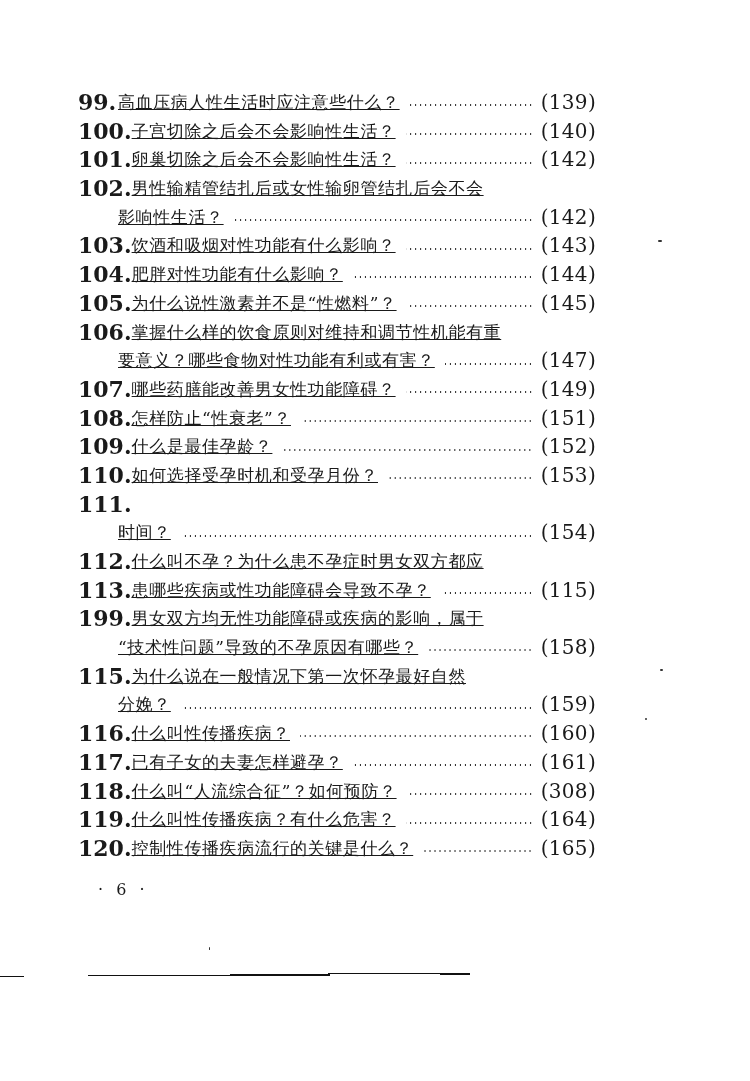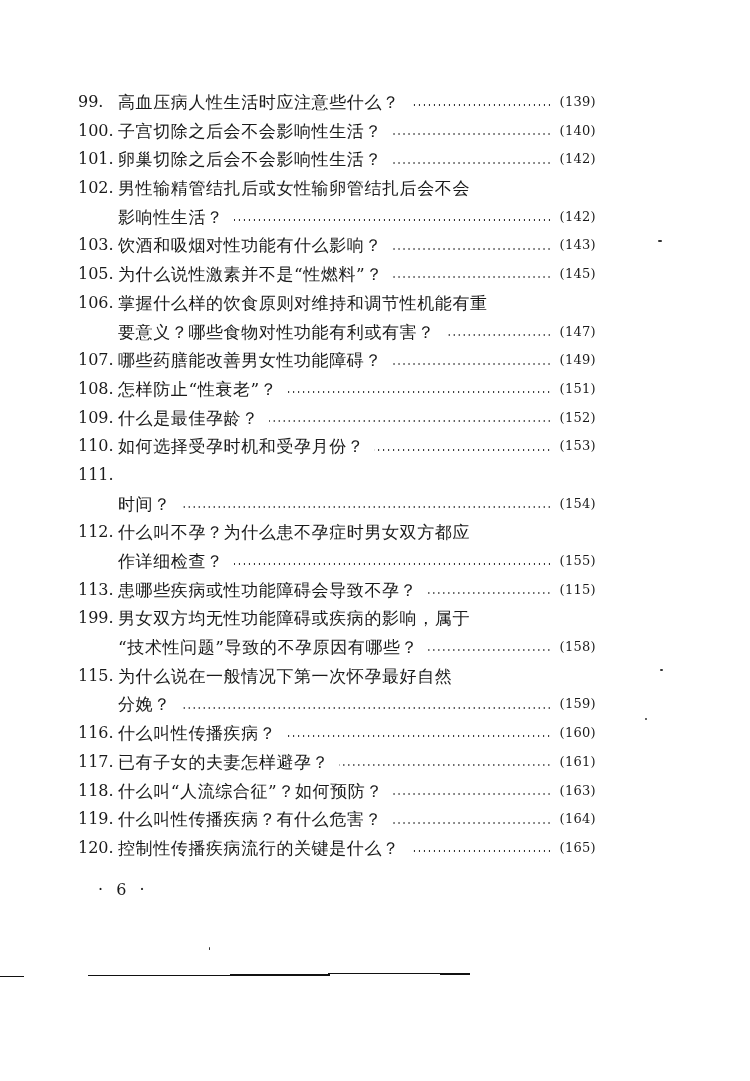--- a/index.html
+++ b/index.html
@@ -8,30 +8,30 @@
       font-family: "DejaVu Serif", "Liberation Serif", serif;
       color: #1a1a1a;
     }
     .toc {
       position: absolute; left: 78px; top: 88px; width: 518px;
     }
     .line {
       position: relative; height: 28.7px; line-height: 28.7px;
       font-size: 17px; white-space: nowrap; display: flex; align-items: center;
     }
-    .num { display: inline-block; min-width: 40px; font-size: 16px; letter-spacing: 0; }
-    .title { display: inline-block; letter-spacing: 0.6px; }
+    .num { display: inline-block; min-width: 40px; font-size: 22px; letter-spacing: 0; font-weight: bold; }
+    .title { display: inline-block; letter-spacing: 0.6px; text-decoration: underline; }
     .cont { padding-left: 40px; }
     .dots {
       flex: 1; margin: 0 8px 0 10px; height: 2px; align-self: center;
       background-image: radial-gradient(circle, #222 0.9px, transparent 1.1px);
       background-size: 5px 2px; background-repeat: repeat-x; background-position: right center;
       position: relative; top: 3px;
     }
-    .page { font-size: 13px; letter-spacing: 0.3px; }
+    .page { font-size: 20px; letter-spacing: 0.3px; }
     .folio {
       position: absolute; left: 98px; top: 880px; font-size: 16px; letter-spacing: 4px;
     }
     .rule { position: absolute; background: #111; }
     .speck { position: absolute; background: #333; border-radius: 1px; }
   </style>
 </head>
 <body>
 
 <div class="toc" id="toc">
@@ -60,20 +60,26 @@
     <div class="line cont">
       <span class="title">影响性生活？</span>
       <span class="dots"></span>
       <span class="page">(142)</span>
     </div>
     <div class="line">
       <span class="num">103.</span>
       <span class="title">饮酒和吸烟对性功能有什么影响？</span>
       <span class="dots"></span>
       <span class="page">(143)</span>
+    </div>
+    <div class="line">
+      <span class="num">104.</span>
+      <span class="title">肥胖对性功能有什么影响？</span>
+      <span class="dots"></span>
+      <span class="page">(144)</span>
     </div>
     <div class="line">
       <span class="num">105.</span>
       <span class="title">为什么说性激素并不是“性燃料”？</span>
       <span class="dots"></span>
       <span class="page">(145)</span>
     </div>
     <div class="line">
       <span class="num">106.</span>
       <span class="title">掌握什么样的饮食原则对维持和调节性机能有重</span>
@@ -112,25 +118,20 @@
     </div>
     <div class="line cont">
       <span class="title">时间？</span>
       <span class="dots"></span>
       <span class="page">(154)</span>
     </div>
     <div class="line">
       <span class="num">112.</span>
       <span class="title">什么叫不孕？为什么患不孕症时男女双方都应</span>
     </div>
-    <div class="line cont">
-      <span class="title">作详细检查？</span>
-      <span class="dots"></span>
-      <span class="page">(155)</span>
-    </div>
     <div class="line">
       <span class="num">113.</span>
       <span class="title">患哪些疾病或性功能障碍会导致不孕？</span>
       <span class="dots"></span>
       <span class="page">(115)</span>
     </div>
     <div class="line">
       <span class="num">199.</span>
       <span class="title">男女双方均无性功能障碍或疾病的影响，属于</span>
     </div>
@@ -157,21 +158,21 @@
     <div class="line">
       <span class="num">117.</span>
       <span class="title">已有子女的夫妻怎样避孕？</span>
       <span class="dots"></span>
       <span class="page">(161)</span>
     </div>
     <div class="line">
       <span class="num">118.</span>
       <span class="title">什么叫“人流综合征”？如何预防？</span>
       <span class="dots"></span>
-      <span class="page">(163)</span>
+      <span class="page">(308)</span>
     </div>
     <div class="line">
       <span class="num">119.</span>
       <span class="title">什么叫性传播疾病？有什么危害？</span>
       <span class="dots"></span>
       <span class="page">(164)</span>
     </div>
     <div class="line">
       <span class="num">120.</span>
       <span class="title">控制性传播疾病流行的关键是什么？</span>

